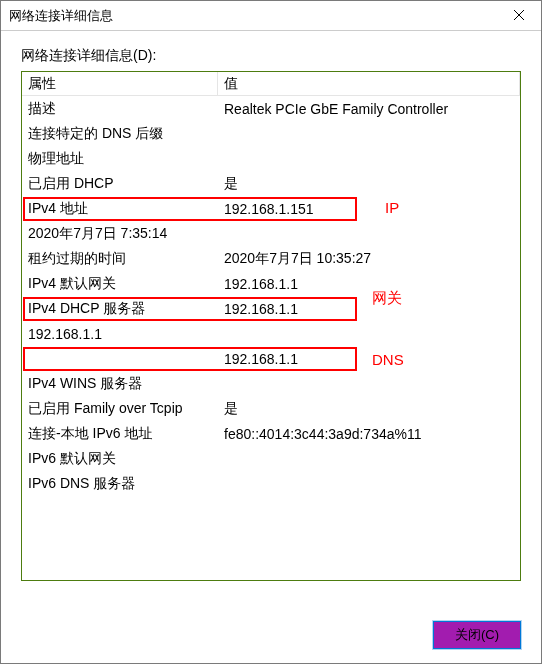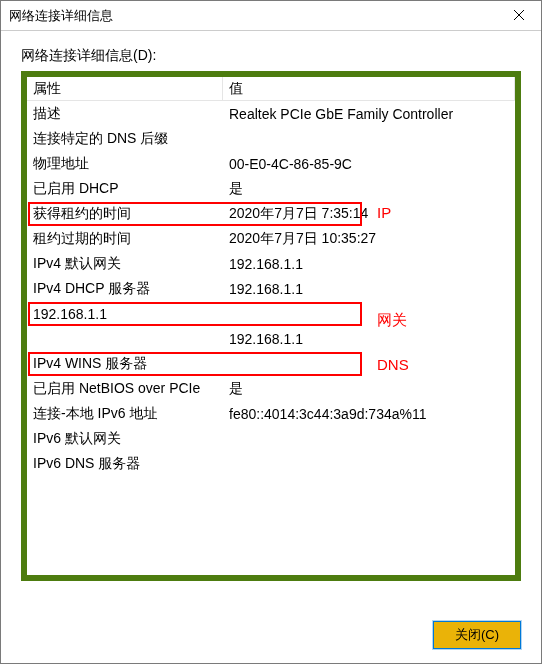--- a/index.html
+++ b/index.html
@@ -33,21 +33,21 @@
   }
   .close-btn svg { width: 10px; height: 10px; }
   .body {
     padding: 16px 20px 10px 20px;
   }
   .section-label {
     font-size: 14px;
     margin-bottom: 6px;
   }
   .details-box {
-    border: 6px solid #4d7c0f;
+    border: 1px solid #4d7c0f;
     height: 510px;
     padding: 0;
     background: #fff;
     position: relative;
   }
   .row {
     display: flex;
     height: 25px;
     align-items: center;
   }
@@ -78,21 +78,21 @@
     position: absolute;
     right: 20px;
     bottom: 14px;
     display: flex;
     gap: 8px;
   }
   .btn {
     min-width: 88px;
     height: 28px;
     border: 1px solid #0078d7;
-    background: #eab308;
+    background: #a21caf;
     font-size: 13px;
     display: flex;
     align-items: center;
     justify-content: center;
     cursor: pointer;
     padding: 0 12px;
     box-shadow: 0 0 0 1px rgba(0,120,215,0.3);
   }
   
   .annot-box {
@@ -135,28 +135,30 @@
           <div class="row">
             <div class="cell-prop">描述</div>
             <div class="cell-val">Realtek PCIe GbE Family Controller</div>
           </div>
           <div class="row">
             <div class="cell-prop">连接特定的 DNS 后缀</div>
             <div class="cell-val"></div>
           </div>
           <div class="row">
             <div class="cell-prop">物理地址</div>
-            <div class="cell-val">00-E0-4C-86-85-9C</div>
           </div>
           <div class="row">
             <div class="cell-prop">已启用 DHCP</div>
             <div class="cell-val">是</div>
           </div>
           <div class="row">
-            <div class="cell-prop">获得租约的时间</div>
+            <div class="cell-prop">IPv4 地址</div>
+            <div class="cell-val">192.168.1.151</div>
+          </div>
+          <div class="row">
             <div class="cell-val">2020年7月7日 7:35:14</div>
           </div>
           <div class="row">
             <div class="cell-prop">租约过期的时间</div>
             <div class="cell-val">2020年7月7日 10:35:27</div>
           </div>
           <div class="row">
             <div class="cell-prop">IPv4 默认网关</div>
             <div class="cell-val">192.168.1.1</div>
           </div>
@@ -169,42 +171,42 @@
           </div>
           <div class="row">
             <div class="cell-prop"></div>
             <div class="cell-val">192.168.1.1</div>
           </div>
           <div class="row">
             <div class="cell-prop">IPv4 WINS 服务器</div>
             <div class="cell-val"></div>
           </div>
           <div class="row">
-            <div class="cell-prop">已启用 NetBIOS over PCIe</div>
+            <div class="cell-prop">已启用 Family over Tcpip</div>
             <div class="cell-val">是</div>
           </div>
           <div class="row">
             <div class="cell-prop">连接-本地 IPv6 地址</div>
             <div class="cell-val">fe80::4014:3c44:3a9d:734a%11</div>
           </div>
           <div class="row">
             <div class="cell-prop">IPv6 默认网关</div>
             <div class="cell-val"></div>
           </div>
           <div class="row">
             <div class="cell-prop">IPv6 DNS 服务器</div>
             <div class="cell-val"></div>
           </div>
         </div>
 
       <div class="annot-box" style="left:1px; top:125px; width:334px; height:24px;"></div>
-      <div class="annot-label" style="left:350px; top:127px;">IP</div>
+      <div class="annot-label" style="left:363px; top:127px;">IP</div>
 
       <div class="annot-box" style="left:1px; top:225px; width:334px; height:24px;"></div>
-      <div class="annot-label" style="left:350px; top:234px;">网关</div>
+      <div class="annot-label" style="left:350px; top:217px;">网关</div>
 
       <div class="annot-box" style="left:1px; top:275px; width:334px; height:24px;"></div>
       <div class="annot-label" style="left:350px; top:279px;">DNS</div>
     </div>
   </div>
 
   <div class="footer">
     <div class="btn">
       <span>关闭(C)</span>
     </div>

